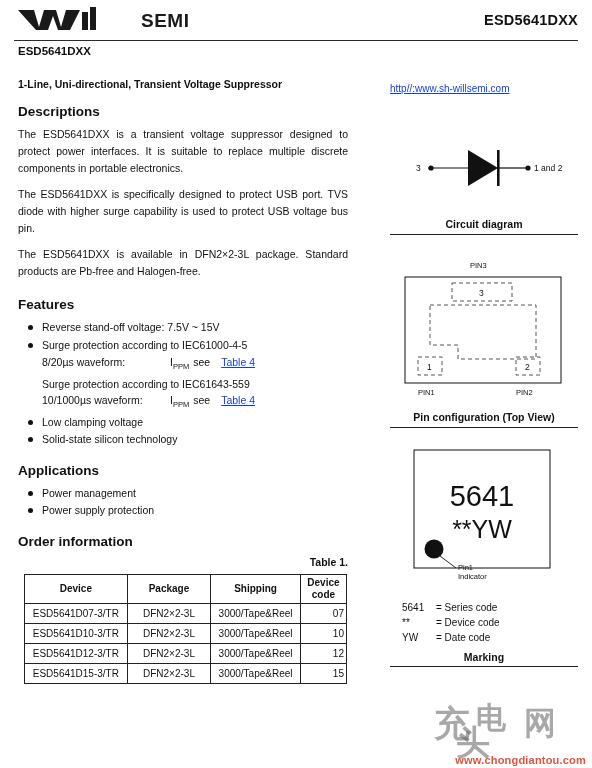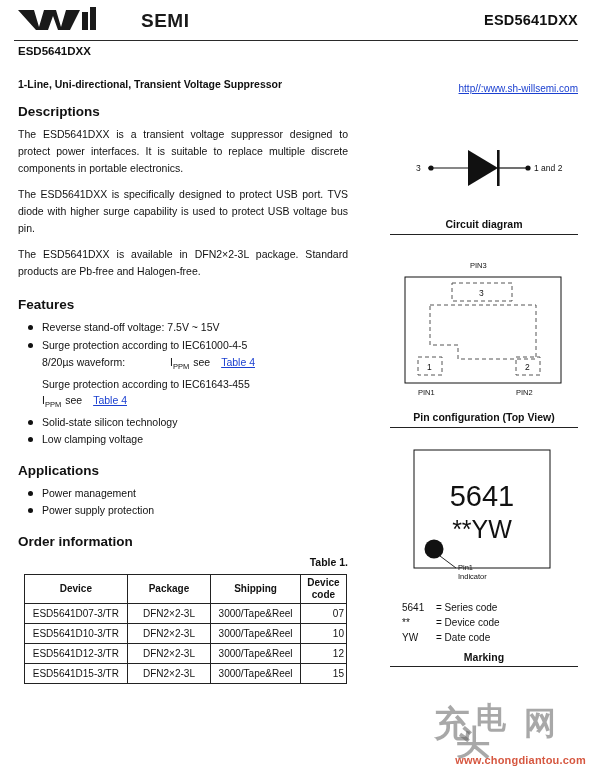--- a/index.html
+++ b/index.html
@@ -157,21 +157,21 @@
   }
   table.order th { font-weight: bold; }
   table.order th.dev-code { width: 44px; line-height: 12px; padding: 2px; }
   table.order td.c1 { width: 104px; }
   table.order td.c2 { width: 85px; }
   table.order td.c3 { width: 90px; }
   table.order td.c4 { width: 44px; padding-left: 32px; }
 
   
   .url-wrap {
-    text-align: right;
+    text-align: left;
     margin-bottom: 24px;
   }
   .url {
     font-size: 10px;
     color: #1a3fd0;
     text-decoration: underline;
     cursor: pointer;
   }
 
   .circuit-box {
@@ -275,29 +275,30 @@
   <ul class="bullets">
     <li>Reverse stand-off voltage:  7.5V ~ 15V</li>
     <li>Surge protection according to IEC61000-4-5</li>
   </ul>
   <div class="sub-line">
     <span class="lbl">8/20µs waveform:</span>
     <span class="ippm">I<sub>PPM</sub></span>
     <span style="padding:0 4px">see</span>
     <span class="link">Table 4</span>
   </div>
-  <div class="sub-line" style="display:block">Surge protection according to IEC61643-455</div>
+  <div class="sub-line" style="display:block">Surge protection according to IEC61643-559</div>
   <div class="sub-line">
+    <span class="lbl">10/1000µs waveform:</span>
     <span class="ippm">I<sub>PPM</sub></span>
     <span style="padding:0 4px">see</span>
     <span class="link">Table 4</span>
   </div>
   <ul class="bullets">
+    <li>Low clamping voltage</li>
     <li>Solid-state silicon technology</li>
-    <li>Low clamping voltage</li>
   </ul>
 
   <div class="spacer-14"></div>
   <h2 class="section">Applications</h2>
   <ul class="bullets">
     <li>Power management</li>
     <li>Power supply protection</li>
   </ul>
 
   <div class="spacer-14"></div>

